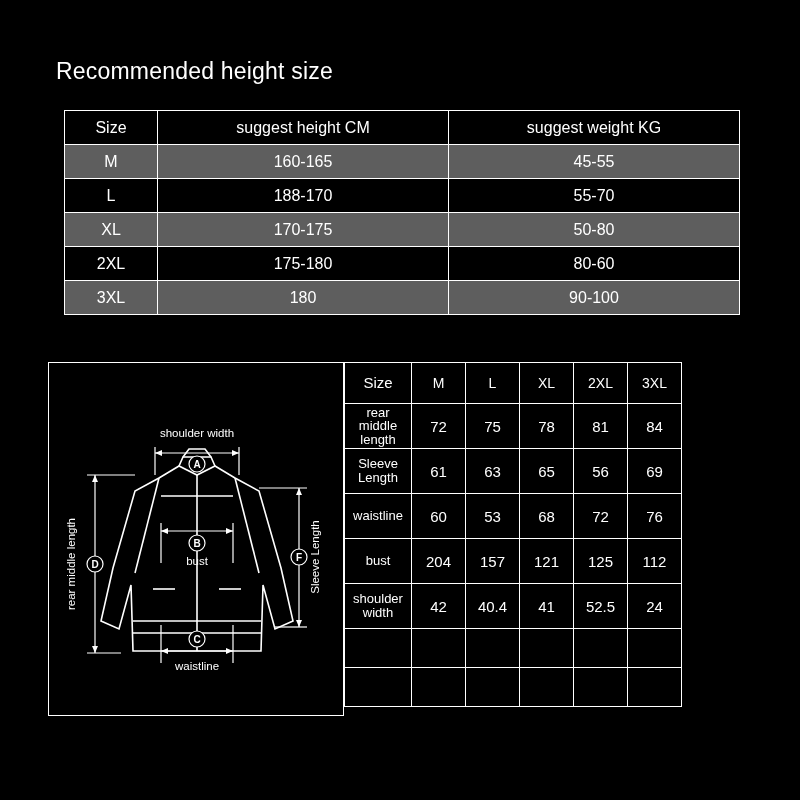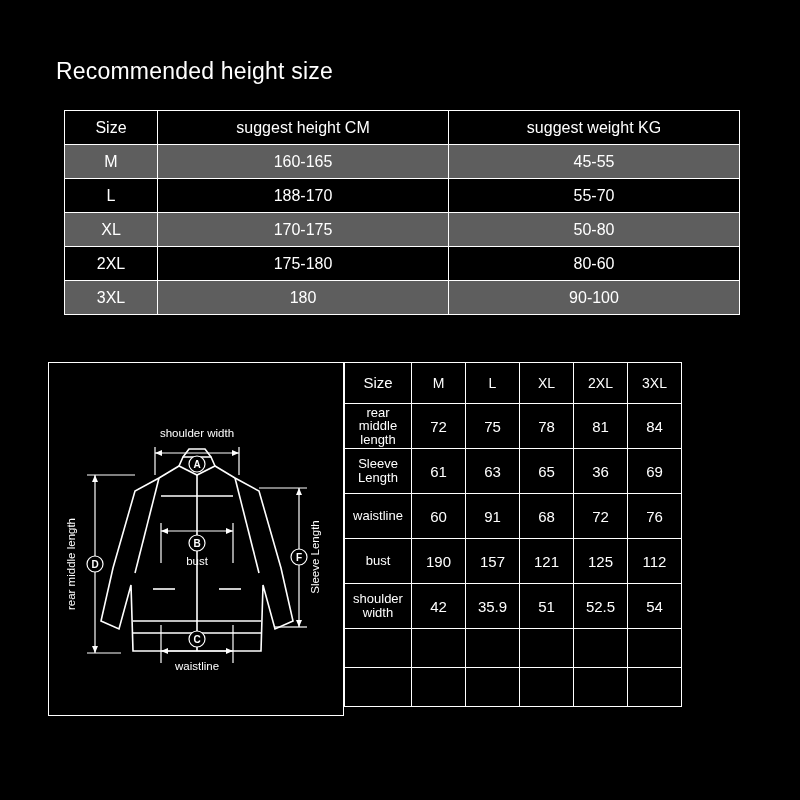--- a/index.html
+++ b/index.html
@@ -271,49 +271,49 @@
           <td class="val">78</td>
           <td class="val">81</td>
           <td class="val">84</td>
         </tr>
 
         <tr>
           <td class="lbl">Sleeve Length</td>
           <td class="val">61</td>
           <td class="val">63</td>
           <td class="val">65</td>
-          <td class="val">36</td>
+          <td class="val">56</td>
           <td class="val">69</td>
         </tr>
 
         <tr>
           <td class="lbl">waistline</td>
           <td class="val">60</td>
-          <td class="val">91</td>
+          <td class="val">53</td>
           <td class="val">68</td>
           <td class="val">72</td>
           <td class="val">76</td>
         </tr>
 
         <tr>
           <td class="lbl">bust</td>
-          <td class="val">190</td>
+          <td class="val">204</td>
           <td class="val">157</td>
           <td class="val">121</td>
           <td class="val">125</td>
           <td class="val">112</td>
         </tr>
 
         <tr>
           <td class="lbl">shoulder width</td>
           <td class="val">42</td>
-          <td class="val">35.9</td>
-          <td class="val">51</td>
+          <td class="val">40.4</td>
+          <td class="val">41</td>
           <td class="val">52.5</td>
-          <td class="val">54</td>
+          <td class="val">24</td>
         </tr>
 
         <tr class="empty">
           <td class="lbl"></td>
           <td class="val"></td>
           <td class="val"></td>
           <td class="val"></td>
           <td class="val"></td>
           <td class="val"></td>
         </tr>

